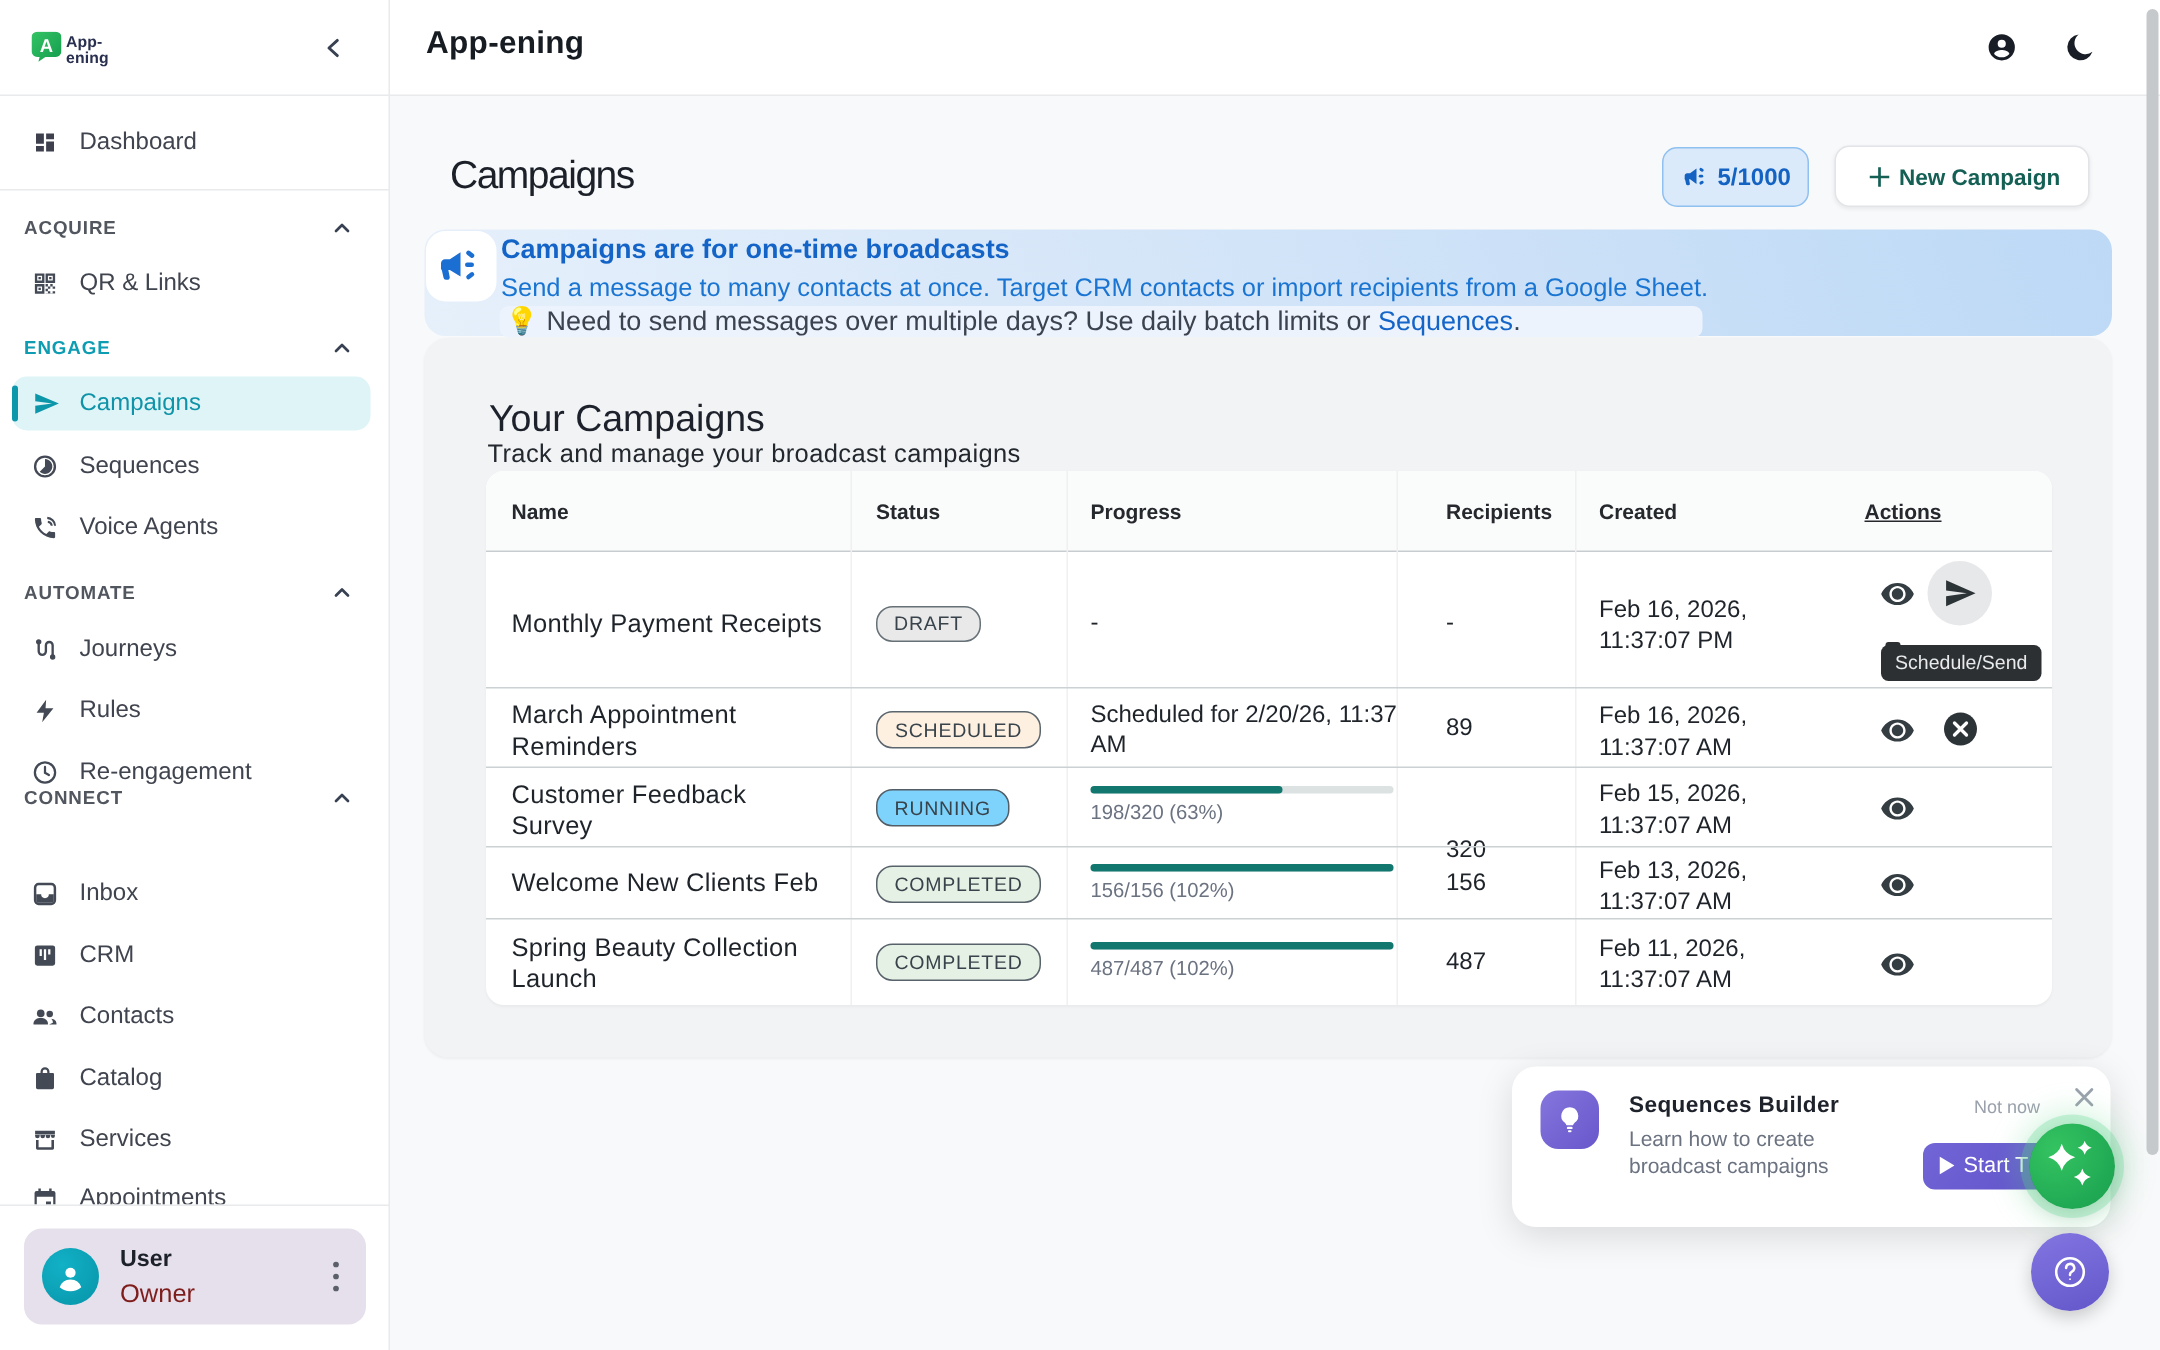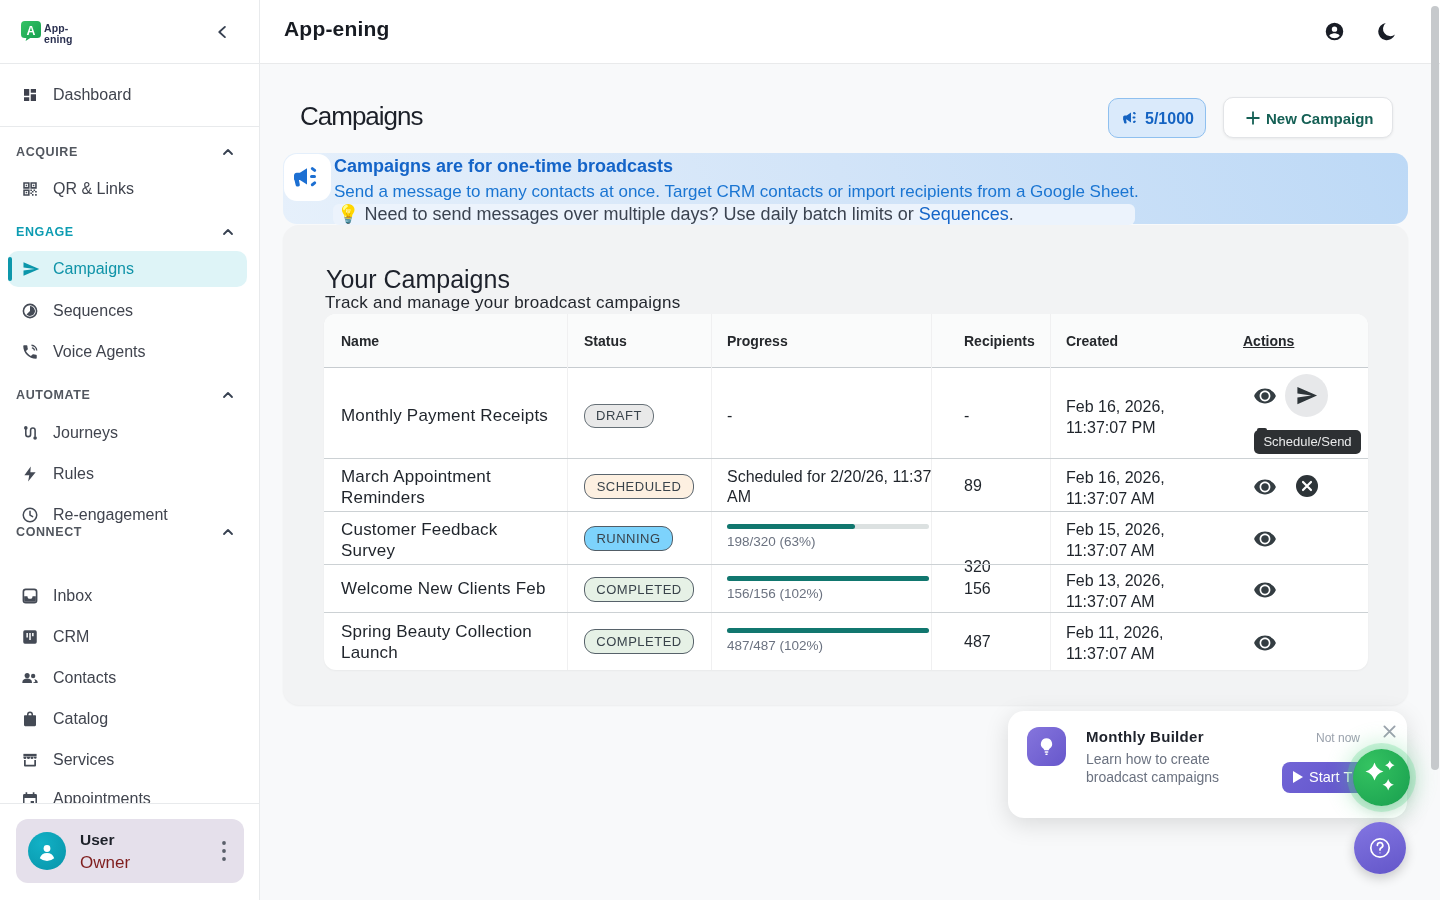--- a/index.html
+++ b/index.html
@@ -368,21 +368,21 @@
 </div>
 
 <div id="popup">
   <div class="tile">
       <svg viewBox="0 0 24 24" style="position:absolute;left:9px;top:8px;width:21px;height:23px" fill="#fff">
         <path d="M12 2.5a6.5 6.5 0 0 1 3.7 11.8c-.6.5-1 1.2-1.2 1.9h-5a4.3 4.3 0 0 0-1.2-1.9A6.5 6.5 0 0 1 12 2.5z"></path>
         <rect x="9.8" y="17.3" width="4.4" height="1.8" rx="0.9"></rect>
         <rect x="10.6" y="20" width="2.8" height="1.6" rx="0.8"></rect>
       </svg>
     </div>
-  <div class="ttl">Monthly Builder</div>
+  <div class="ttl">Sequences Builder</div>
   <div class="d1">Learn how to create<br>broadcast campaigns</div>
   <div class="notnow">Not now</div>
   <div class="startbtn"><svg viewBox="0 0 10 12" style="position:absolute;left:11px;top:9px;width:10px;height:12px" fill="#fff">
         <path d="M0 0 L10 6 L0 12z"></path>
       </svg>Start T</div>
   <svg class="x" viewBox="0 0 14 14">
       <path d="M1.5 1.5 l11 11 M12.5 1.5 l-11 11" stroke="#9aa1ac" stroke-width="2" stroke-linecap="round"></path>
     </svg>
 </div>
 

